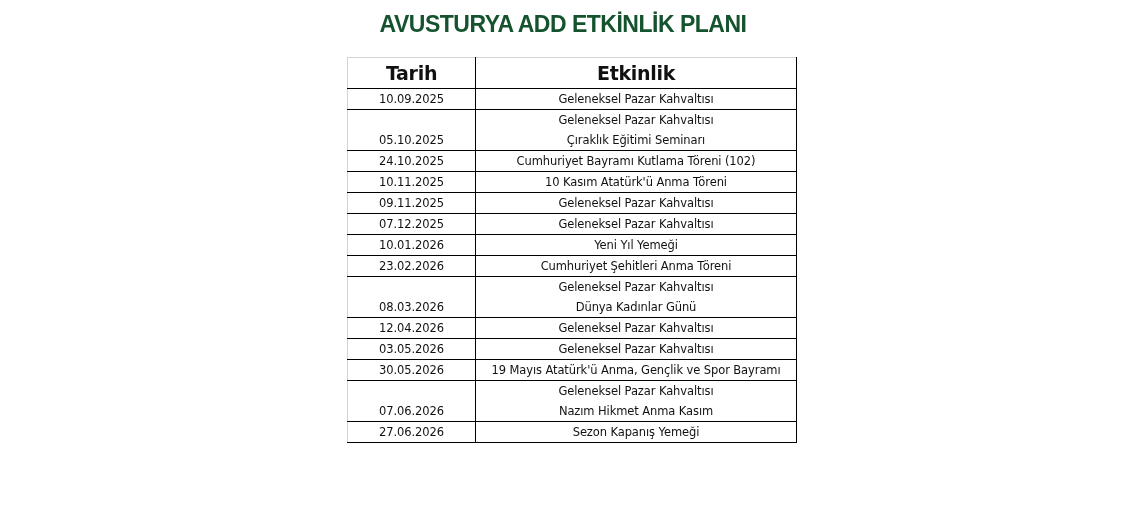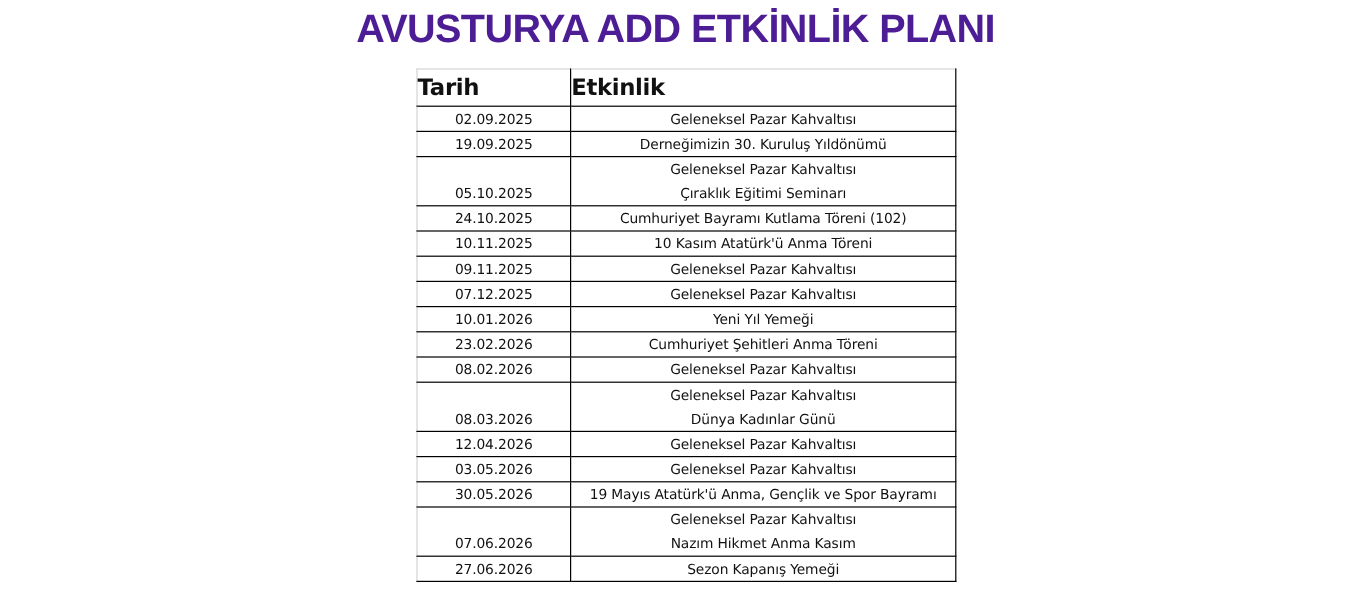--- a/index.html
+++ b/index.html
@@ -1,30 +1,30 @@
 <!DOCTYPE html>
 <html><head>
 <meta charset="utf-8">
 <style>
   html, body { margin:0; padding:0; background:#ffffff; }
   body { width:1140px; height:510px; position:relative; overflow:hidden; font-family:"DejaVu Sans", sans-serif; }
   .title {
     position:absolute; left:0; top:4px; width:1126px; text-align:center;
-    font-family:"Liberation Sans", sans-serif; font-weight:bold; font-size:33px;
-    color:#4c1d95; letter-spacing:-0.5px; line-height:40px;
+    font-family:"Liberation Sans", sans-serif; font-weight:bold; font-size:23px;
+    color:#14532d; letter-spacing:-0.5px; line-height:40px;
   }
   table.plan {
     position:absolute; left:347px; top:57px; width:449px;
     border-collapse:collapse; table-layout:fixed;
     font-family:"DejaVu Sans", sans-serif; color:#111;
   }
   table.plan col.c1 { width:128px; }
   table.plan col.c2 { width:321px; }
   table.plan th {
-    height:30px; font-size:19px; font-weight:bold; text-align:left; padding:0;
+    height:30px; font-size:19px; font-weight:bold; text-align:center; padding:0;
     border-top:1px solid #d4d4d4; border-bottom:1px solid #000;
     letter-spacing:-0.3px;
   }
   table.plan td {
     font-size:11.5px; text-align:center; padding:0; line-height:20px; height:19px;
     border-bottom:1px solid #000; vertical-align:bottom; white-space:nowrap;
     letter-spacing:-0.1px;
   }
   table.plan th.c1, table.plan td.c1 { border-left:1px solid #d4d4d4; border-right:1px solid #000; }
   table.plan th.c2, table.plan td.c2 { border-right:1.5px solid #000; }
@@ -41,29 +41,23 @@
       <col class="c2">
     </colgroup>
   <thead>
     <tr>
       <th class="c1">Tarih</th>
       <th class="c2">Etkinlik</th>
     </tr>
   </thead>
   <tbody id="rows">
       <tr>
-        <td class="c1">02.09.2025</td>
+        <td class="c1">10.09.2025</td>
         <td class="c2">
           <span class="line">Geleneksel Pazar Kahvaltısı</span>
-        </td>
-      </tr>
-      <tr>
-        <td class="c1">19.09.2025</td>
-        <td class="c2">
-          <span class="line">Derneğimizin 30. Kuruluş Yıldönümü</span>
         </td>
       </tr>
       <tr>
         <td class="c1">05.10.2025</td>
         <td class="c2">
           <span class="line">Geleneksel Pazar Kahvaltısı</span>
           <span class="line">Çıraklık Eğitimi Seminarı</span>
         </td>
       </tr>
       <tr>
@@ -96,26 +90,20 @@
           <span class="line">Yeni Yıl Yemeği</span>
         </td>
       </tr>
       <tr>
         <td class="c1">23.02.2026</td>
         <td class="c2">
           <span class="line">Cumhuriyet Şehitleri Anma Töreni</span>
         </td>
       </tr>
       <tr>
-        <td class="c1">08.02.2026</td>
-        <td class="c2">
-          <span class="line">Geleneksel Pazar Kahvaltısı</span>
-        </td>
-      </tr>
-      <tr>
         <td class="c1">08.03.2026</td>
         <td class="c2">
           <span class="line">Geleneksel Pazar Kahvaltısı</span>
           <span class="line">Dünya Kadınlar Günü</span>
         </td>
       </tr>
       <tr>
         <td class="c1">12.04.2026</td>
         <td class="c2">
           <span class="line">Geleneksel Pazar Kahvaltısı</span>

